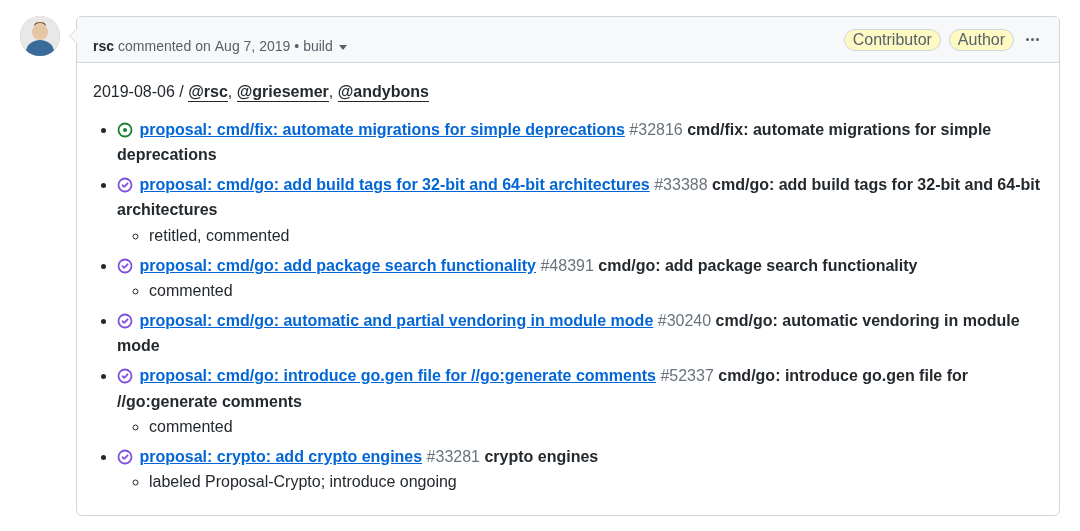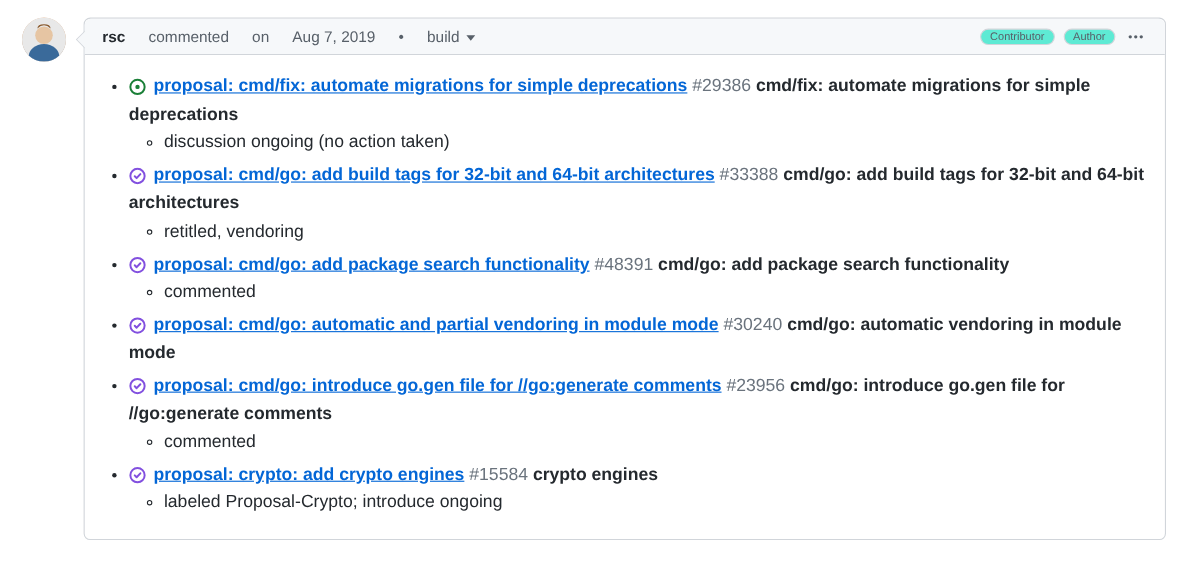--- a/index.html
+++ b/index.html
@@ -56,36 +56,37 @@
     border-bottom: 1px solid #d1d5da;
     border-radius: 6px 6px 0 0;
     padding: 8px 16px;
     display: flex;
     align-items: center;
     justify-content: space-between;
   }
   .header-left {
     display: flex;
     align-items: flex-start;
-    gap: 21px;
+    gap: 4px;
     color: #586069;
+    margin-top: 13px;
   }
   .author-name { font-weight: 600; color: #24292e; }
   .header-right {
     display: flex;
     align-items: center;
     gap: 8px;
   }
   .badge {
     border: 1px solid #d1d5da;
     border-radius: 2em;
     padding: 1px 8px;
-    font-size: 10px;
+    font-size: 16px;
     color: #586069;
-    background: #5eead4;
+    background: #fef9c3;
   }
   .kebab {
     display: inline-flex;
     gap: 2px;
     padding: 4px;
     cursor: pointer;
   }
   .kebab span {
     width: 3px; height: 3px;
     background: #586069;
@@ -178,64 +179,65 @@
         <span class="kebab">
           <span></span>
             <span></span>
             <span></span>
         </span>
       </div>
     </div>
 
     <div class="comment-body">
 
+      <div class="meeting-header">
+        <span>2019-08-06</span><span> / </span><a class="mention">@rsc</a>, <a class="mention">@griesemer</a>, <a class="mention">@andybons</a>
+      </div>
 
       <ul class="proposals" id="proposal-list">
           <li><span class="status-icon">
               <svg viewBox="0 0 16 16">
                 <circle cx="8" cy="8" r="6.5" fill="none" stroke="#1a7f37" stroke-width="1.8"></circle>
                 <circle cx="8" cy="8" r="2" fill="#1a7f37"></circle>
               </svg>
-            </span> <a class="issue-link">proposal: cmd/fix: automate migrations for simple deprecations</a> <span class="issue-num">#29386</span> <span class="desc">cmd/fix: automate migrations for simple deprecations</span><ul>
-              <li><span>discussion ongoing (no action taken)</span></li>
-            </ul></li>
+            </span> <a class="issue-link">proposal: cmd/fix: automate migrations for simple deprecations</a> <span class="issue-num">#32816</span> <span class="desc">cmd/fix: automate migrations for simple deprecations</span></li>
           <li><span class="status-icon">
               <svg viewBox="0 0 16 16">
                 <circle cx="8" cy="8" r="6.5" fill="none" stroke="#8250df" stroke-width="1.8"></circle>
                 <path d="M5.5 8.2 L7.2 9.9 L10.6 6.3" fill="none" stroke="#8250df" stroke-width="1.8" stroke-linecap="round" stroke-linejoin="round"></path>
               </svg>
             </span> <a class="issue-link">proposal: cmd/go: add build tags for 32-bit and 64-bit architectures</a> <span class="issue-num">#33388</span> <span class="desc">cmd/go: add build tags for 32-bit and 64-bit architectures</span><ul>
-              <li><span>retitled, vendoring</span></li>
+              <li><span>retitled, commented</span></li>
             </ul></li>
           <li><span class="status-icon">
               <svg viewBox="0 0 16 16">
                 <circle cx="8" cy="8" r="6.5" fill="none" stroke="#8250df" stroke-width="1.8"></circle>
                 <path d="M5.5 8.2 L7.2 9.9 L10.6 6.3" fill="none" stroke="#8250df" stroke-width="1.8" stroke-linecap="round" stroke-linejoin="round"></path>
               </svg>
             </span> <a class="issue-link">proposal: cmd/go: add package search functionality</a> <span class="issue-num">#48391</span> <span class="desc">cmd/go: add package search functionality</span><ul>
               <li><span>commented</span></li>
             </ul></li>
           <li><span class="status-icon">
               <svg viewBox="0 0 16 16">
                 <circle cx="8" cy="8" r="6.5" fill="none" stroke="#8250df" stroke-width="1.8"></circle>
                 <path d="M5.5 8.2 L7.2 9.9 L10.6 6.3" fill="none" stroke="#8250df" stroke-width="1.8" stroke-linecap="round" stroke-linejoin="round"></path>
               </svg>
             </span> <a class="issue-link">proposal: cmd/go: automatic and partial vendoring in module mode</a> <span class="issue-num">#30240</span> <span class="desc">cmd/go: automatic vendoring in module mode</span></li>
           <li><span class="status-icon">
               <svg viewBox="0 0 16 16">
                 <circle cx="8" cy="8" r="6.5" fill="none" stroke="#8250df" stroke-width="1.8"></circle>
                 <path d="M5.5 8.2 L7.2 9.9 L10.6 6.3" fill="none" stroke="#8250df" stroke-width="1.8" stroke-linecap="round" stroke-linejoin="round"></path>
               </svg>
-            </span> <a class="issue-link">proposal: cmd/go: introduce go.gen file for //go:generate comments</a> <span class="issue-num">#23956</span> <span class="desc">cmd/go: introduce go.gen file for //go:generate comments</span><ul>
+            </span> <a class="issue-link">proposal: cmd/go: introduce go.gen file for //go:generate comments</a> <span class="issue-num">#52337</span> <span class="desc">cmd/go: introduce go.gen file for //go:generate comments</span><ul>
               <li><span>commented</span></li>
             </ul></li>
           <li><span class="status-icon">
               <svg viewBox="0 0 16 16">
                 <circle cx="8" cy="8" r="6.5" fill="none" stroke="#8250df" stroke-width="1.8"></circle>
                 <path d="M5.5 8.2 L7.2 9.9 L10.6 6.3" fill="none" stroke="#8250df" stroke-width="1.8" stroke-linecap="round" stroke-linejoin="round"></path>
               </svg>
-            </span> <a class="issue-link">proposal: crypto: add crypto engines</a> <span class="issue-num">#15584</span> <span class="desc">crypto engines</span><ul>
+            </span> <a class="issue-link">proposal: crypto: add crypto engines</a> <span class="issue-num">#33281</span> <span class="desc">crypto engines</span><ul>
               <li><span>labeled Proposal-Crypto; introduce ongoing</span></li>
             </ul></li>
         </ul>
     </div>
   </div>
 </div>
 
 </body></html>

